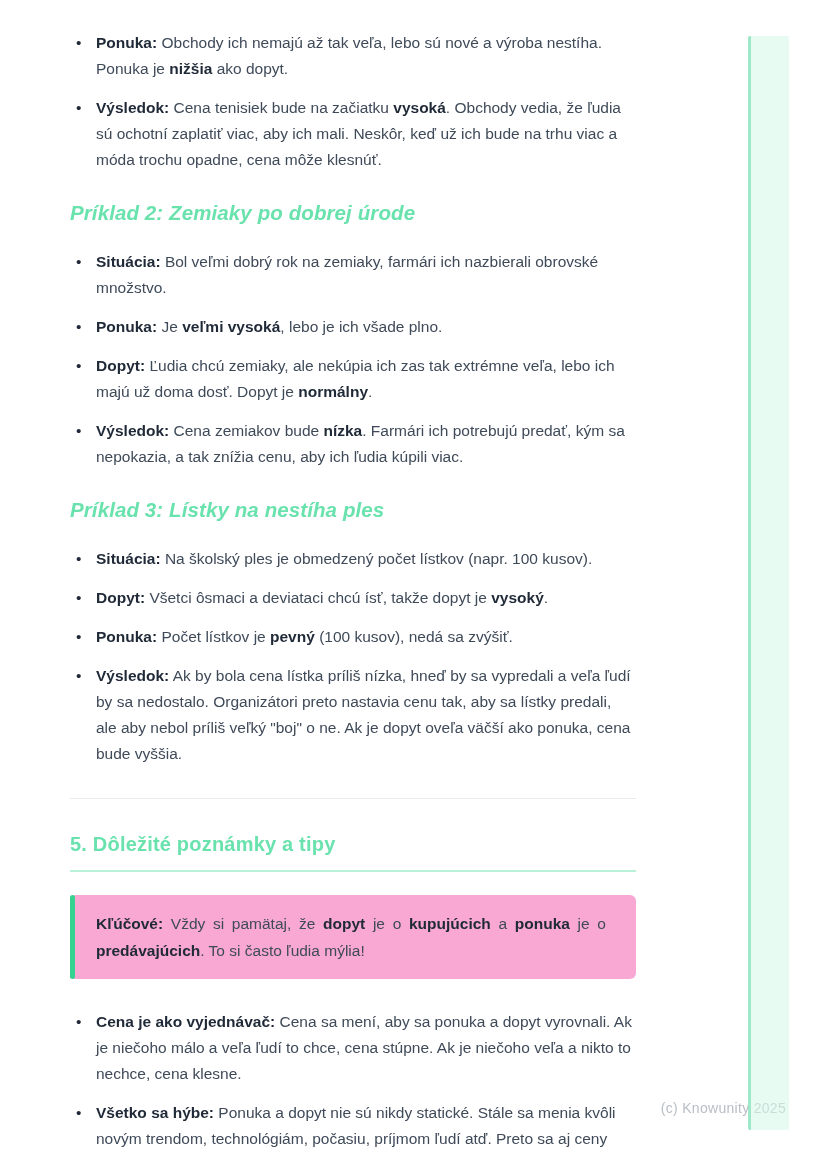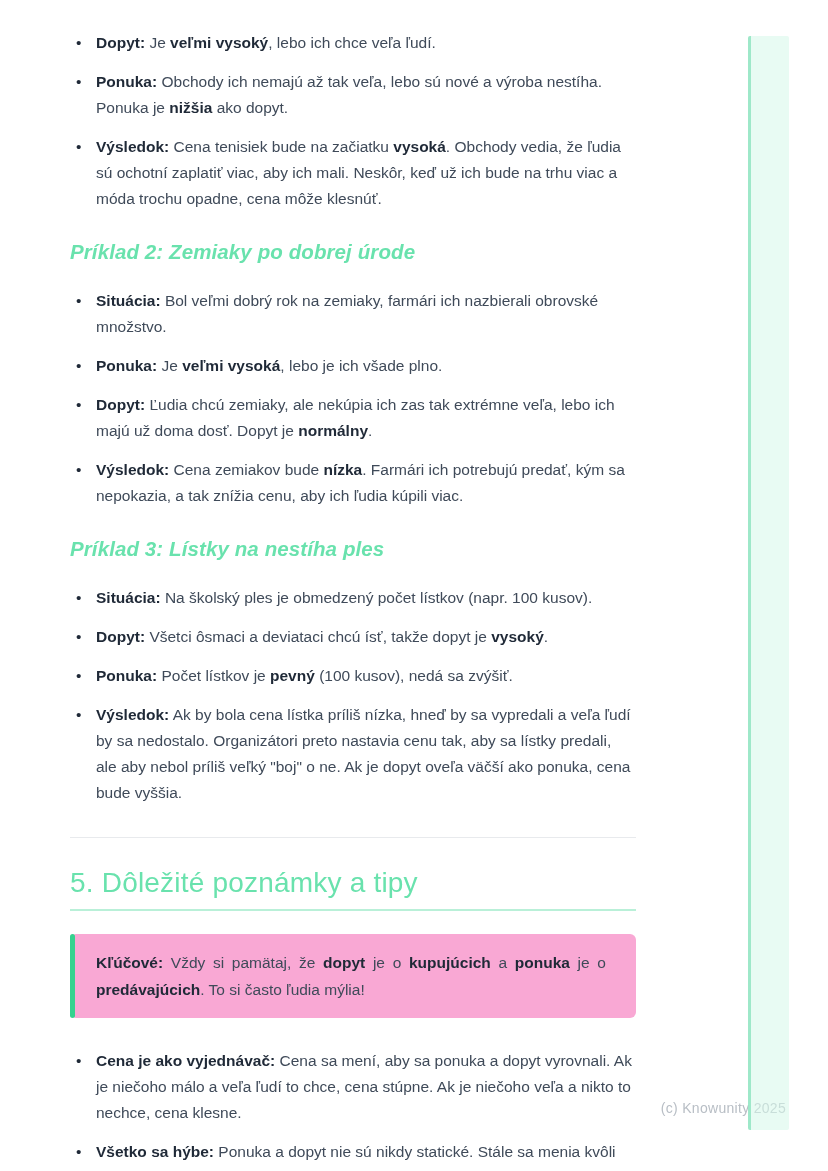--- a/index.html
+++ b/index.html
@@ -45,22 +45,22 @@
     font-style: italic;
   }
 
   hr.divider {
     border: none;
     border-top: 1px solid #e8eaed;
     margin: 31px 0 0 0;
   }
 
   h2.heading {
-    font-size: 28px;
-    font-weight: 400;
+    font-size: 20px;
+    font-weight: 700;
     color: #69e2ad;
     margin-top: 32px;
     padding-bottom: 13px;
     border-bottom: 2px solid #b9f0d8;
     letter-spacing: 0.2px;
   }
 
   .callout {
     position: relative;
     margin-top: 23px;
@@ -100,21 +100,20 @@
     pointer-events: none;
     z-index: 5;
   }
 </style>
 </head>
 <body>
 
 <div class="page">
   <main class="content">
       <ul class="bullets">
-        <li><strong>Dopyt:</strong><span> Je </span><strong>veľmi vysoký</strong><span>, lebo ich chce veľa ľudí.</span></li>
         <li><strong>Ponuka:</strong><span> Obchody ich nemajú až tak veľa, lebo sú nové a výroba nestíha. Ponuka je </span><strong>nižšia</strong><span> ako dopyt.</span></li>
         <li><strong>Výsledok:</strong><span> Cena tenisiek bude na začiatku </span><strong>vysoká</strong><span>. Obchody vedia, že ľudia sú ochotní zaplatiť viac, aby ich mali. Neskôr, keď už ich bude na trhu viac a móda trochu opadne, cena môže klesnúť.</span></li>
       </ul>
       <h3 class="subheading">Príklad 2: Zemiaky po dobrej úrode</h3>
       <ul class="bullets">
         <li><strong>Situácia:</strong><span> Bol veľmi dobrý rok na zemiaky, farmári ich nazbierali obrovské množstvo.</span></li>
         <li><strong>Ponuka:</strong><span> Je </span><strong>veľmi vysoká</strong><span>, lebo je ich všade plno.</span></li>
         <li><strong>Dopyt:</strong><span> Ľudia chcú zemiaky, ale nekúpia ich zas tak extrémne veľa, lebo ich majú už doma dosť. Dopyt je </span><strong>normálny</strong><span>.</span></li>
         <li><strong>Výsledok:</strong><span> Cena zemiakov bude </span><strong>nízka</strong><span>. Farmári ich potrebujú predať, kým sa nepokazia, a tak znížia cenu, aby ich ľudia kúpili viac.</span></li>
       </ul>

